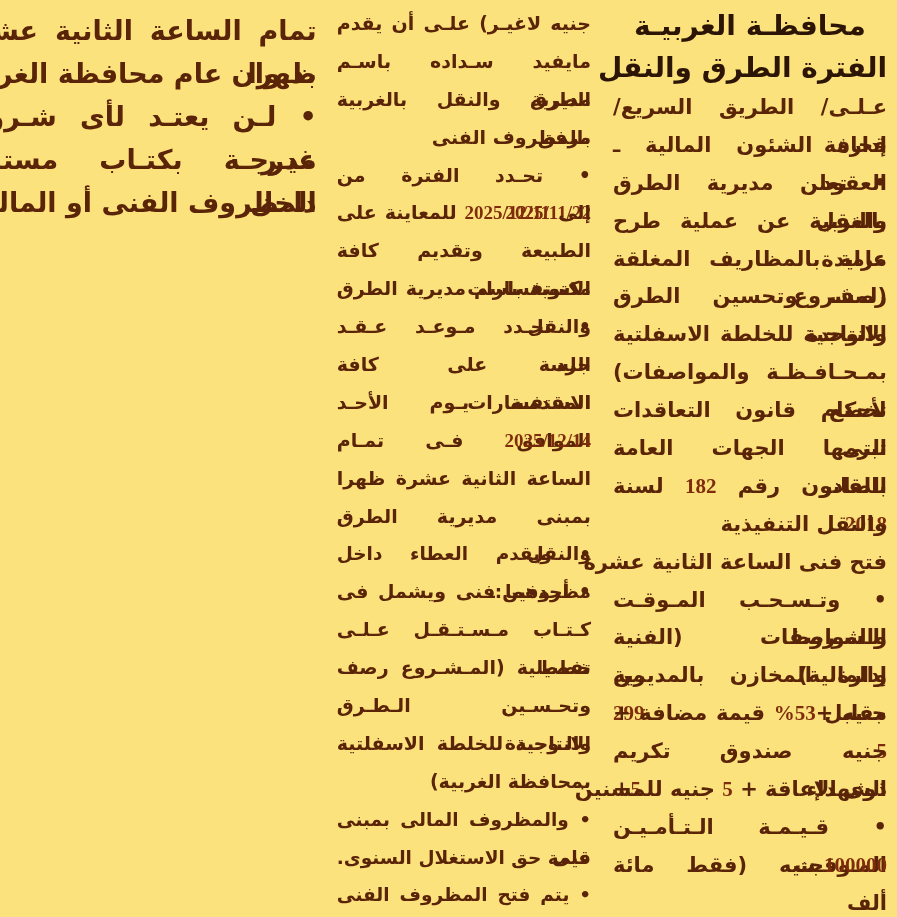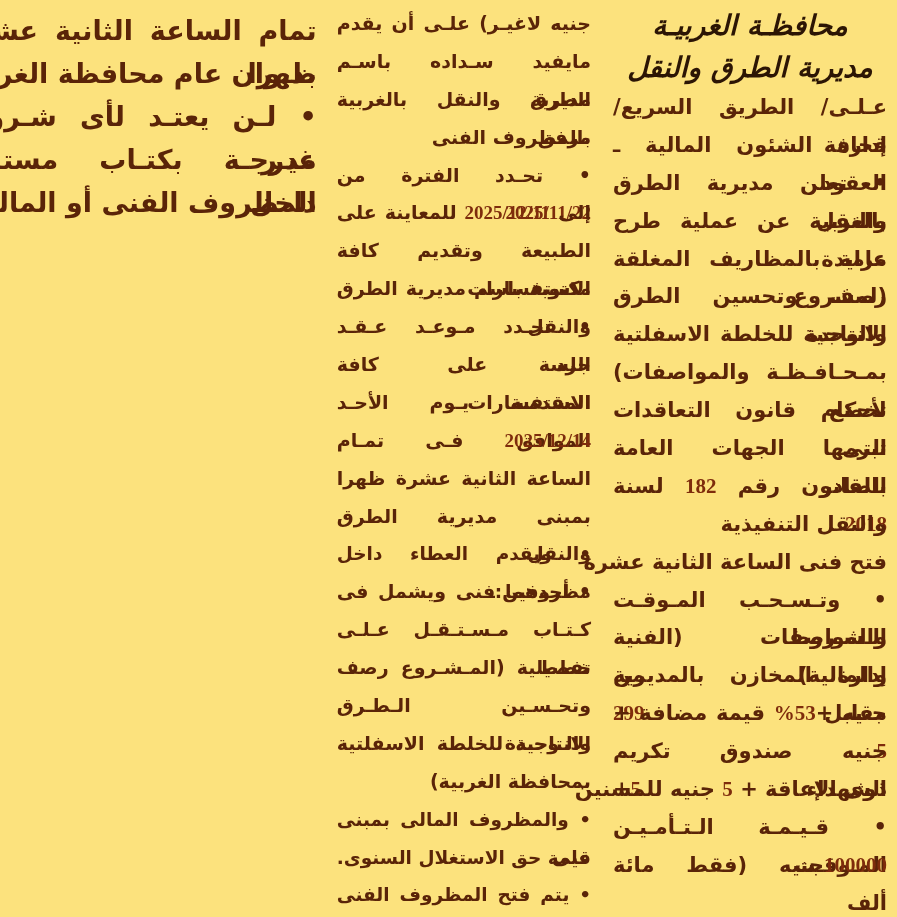--- a/index.html
+++ b/index.html
@@ -53,36 +53,35 @@
     white-space:normal;
     word-spacing:.06em;
   }
   .small{font-size:18.5px !important;}
   .title{
     height:42px;line-height:42px;
     font-size:28px;
     text-align:center;
     color:var(--title-ink);
     white-space:nowrap;
-    font-style:italic;
   }
   .num{
     font-family:"Liberation Serif","DejaVu Serif",serif;
     color:var(--num-ink);
     font-weight:bold;
     letter-spacing:0;
   }
 </style>
 </head>
 <body>
 
 <div class="page">
   <div class="col col-right">
       <div class="line title">محافظـة الغربيـة</div>
-      <div class="line title">مديرية الطرق والنقل</div>
+      <div class="line title">الفترة الطرق والنقل</div>
       <div class="line just">عـلـى/ الطريق السريع/ قحافة</div>
       <div class="line just">إدارة الشئون المالية ـ العقود</div>
       <div class="line just">• تعلن مديرية الطرق والنقل</div>
       <div class="line just">بالغربية عن عملية طرح مزايدة</div>
       <div class="line just">عامة بالمظاريف المغلقة (لمشروع</div>
       <div class="line just">رصف وتحسين الطرق والوحدة</div>
       <div class="line just">الانتاجية للخلطة الاسفلتية</div>
       <div class="line just">بمـحـافـظـة والمواصفات) تخضع</div>
       <div class="line just">لأحكام قانون التعاقدات التى</div>
       <div class="line just">تبرمها الجهات العامة الصادر</div>

